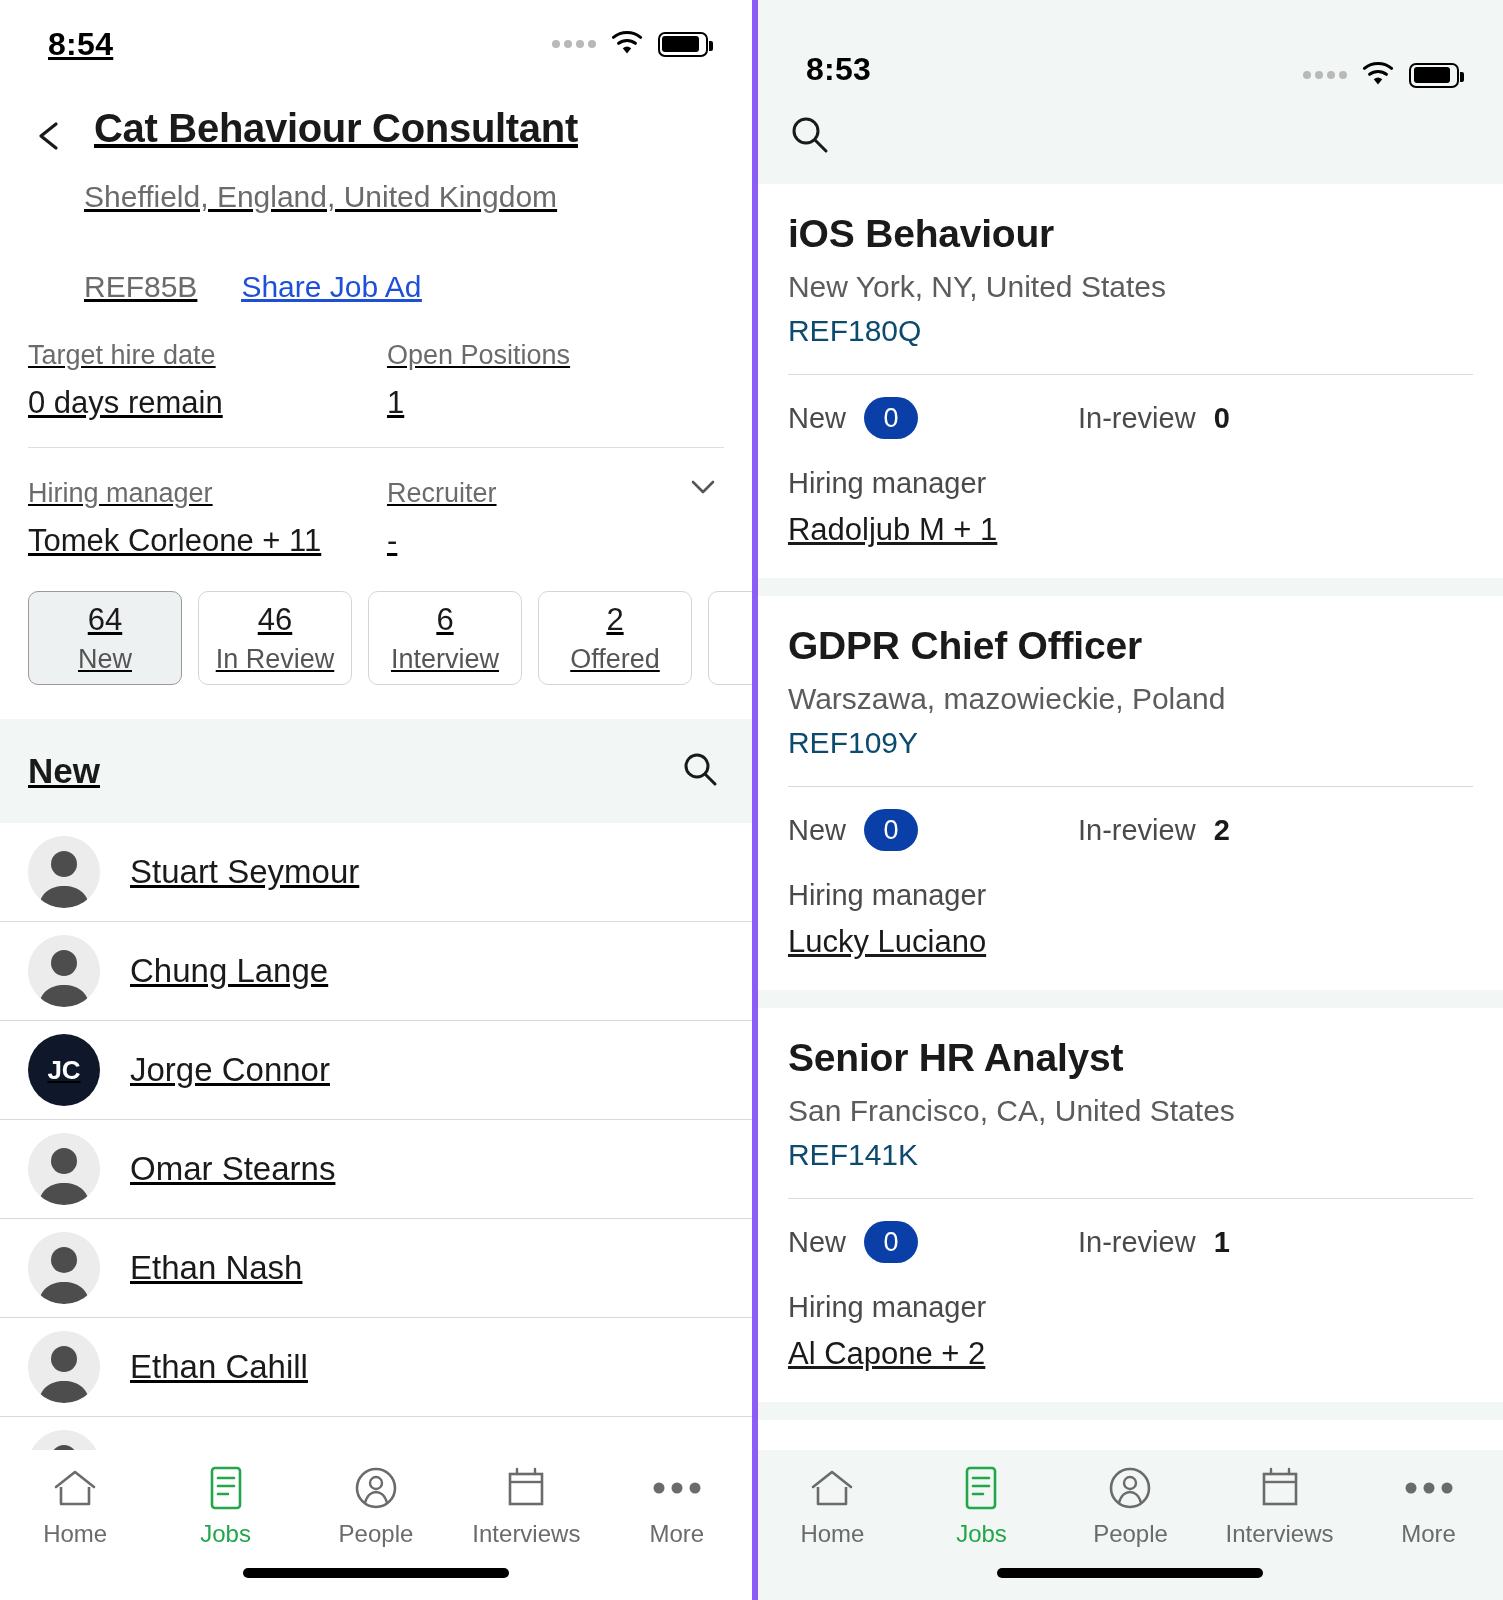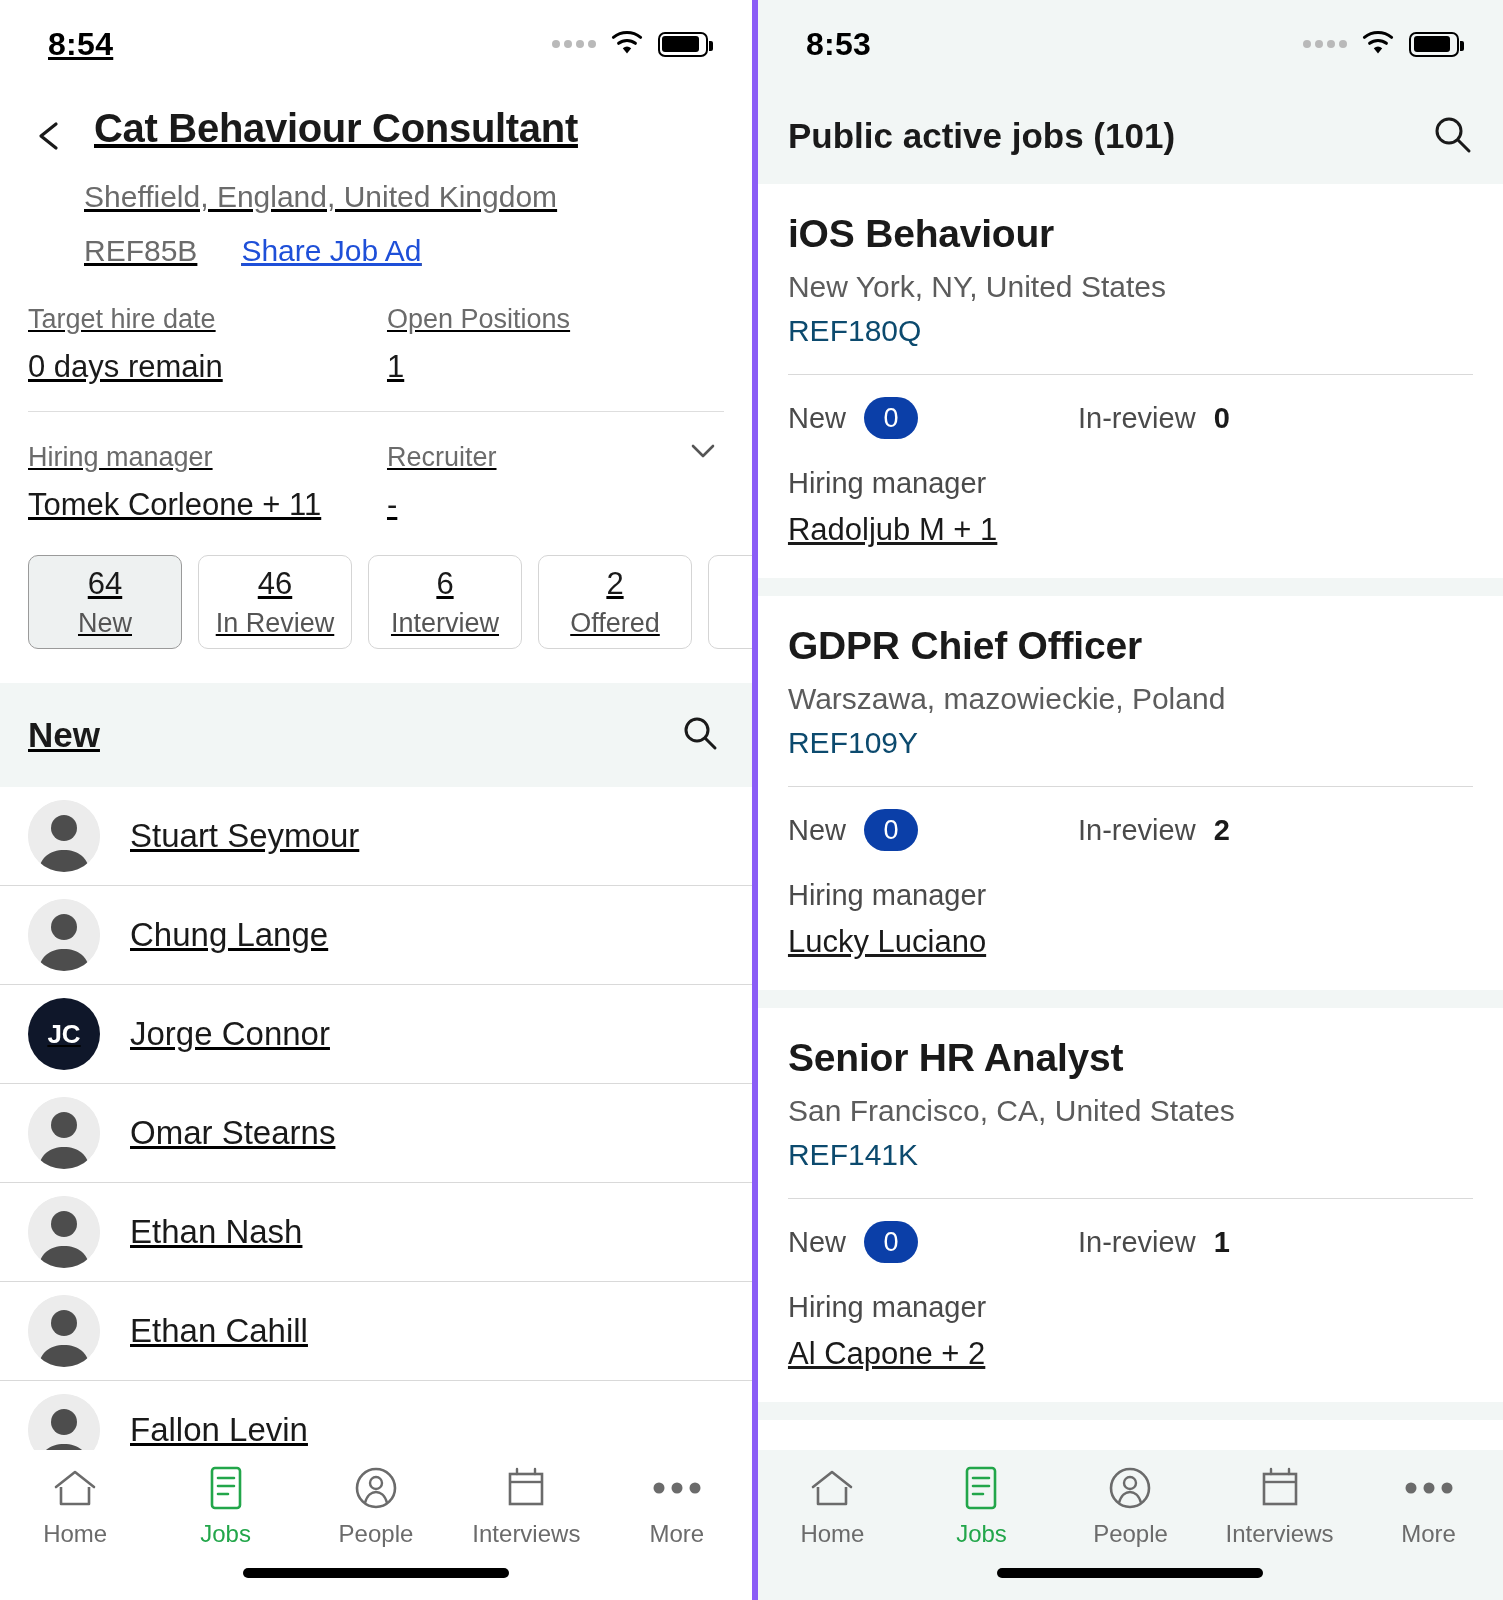--- a/index.html
+++ b/index.html
@@ -12,21 +12,21 @@
   .screens { display: flex; width: 1503px; height: 1600px; }
   .phone { position: relative; height: 1600px; background: #fff; overflow: hidden; }
   .phone-left { width: 768px; border-right: 6px solid #8b5cf6; text-decoration: underline; }
   .phone-right { width: 755px; background: #fff; }
 
   
   .statusbar {
     height: 88px; display: flex; align-items: center;
     justify-content: space-between; padding: 0 44px 0 48px;
   }
-  .statusbar.tinted { background: #f2f6f5; }
+  .statusbar.tinted { background: #f2f6f5; align-items: flex-end; }
   .status-time { font-size: 32px; font-weight: 600; color: #000; letter-spacing: .3px; }
   .status-right { display: flex; align-items: center; gap: 14px; }
   .signal-dots { display: flex; gap: 4px; align-items: flex-end; }
   .signal-dots i { display:block; width: 8px; height: 8px; background: #b9b9b9; border-radius: 50%; }
   .wifi { width: 34px; height: 26px; position: relative; }
   .wifi svg { display: block; }
   .battery {
     width: 50px; height: 25px; border: 2.5px solid #000; border-radius: 7px;
     position: relative; padding: 2.5px;
   }
@@ -40,21 +40,21 @@
   .job-header { padding: 18px 28px 0 28px; }
   .job-title-row { display: flex; align-items: flex-start; gap: 22px; }
   .back-arrow { width: 44px; height: 44px; flex: none; margin-top: 8px; }
   .job-title {
     font-size: 40px; font-weight: 700; color: #1a1a1a; letter-spacing: -.3px; line-height: 1.1;
   }
   .job-location { font-size: 30px; color: #6b6b6b; margin: 22px 0 0 56px; }
   .ref-row { display: flex; align-items: baseline; gap: 44px; margin: 20px 0 0 56px; }
   .ref-code { font-size: 30px; color: #6b6b6b; }
   .share-link {
-    font-size: 30px; color: #1e4fd8; text-decoration: underline; font-weight: 500;
+    font-size: 30px; color: #1e4fd8; text-decoration: underline; font-weight: 500; margin-top: 36px;
   }
 
   .meta-grid { margin: 36px 28px 0 28px; display: flex; }
   .meta-col { flex: 1; }
   .meta-col.second { margin-left: 22px; }
   .meta-label { font-size: 27px; color: #6b6b6b; }
   .meta-value { font-size: 31px; color: #1a1a1a; margin-top: 14px; }
   .divider { height: 1px; background: #dedede; margin: 26px 28px 0 28px; }
 
   .meta-grid2 { margin: 30px 28px 0 28px; display: flex; position: relative; }
@@ -379,21 +379,20 @@
               <path d="M3.4 6.4a21.6 21.6 0 0 1 27.2 0" stroke="#000" stroke-width="3" fill="none" stroke-linecap="round"></path>
             </svg>
         </span>
         <span class="battery">
             <i></i>
           </span>
       </div>
     </div>
 
     <div class="jobs-header">
-      <span class="title">Public active jobs (101)</span>
       <span>
         <svg width="42" height="42" viewBox="0 0 42 42">
             <circle cx="18" cy="18" r="12" stroke="#1a1a1a" stroke-width="3" fill="none"></circle>
             <path d="M27 27l11 11" stroke="#1a1a1a" stroke-width="3" stroke-linecap="round"></path>
           </svg>
       </span>
     </div>
 
     <div>
 

